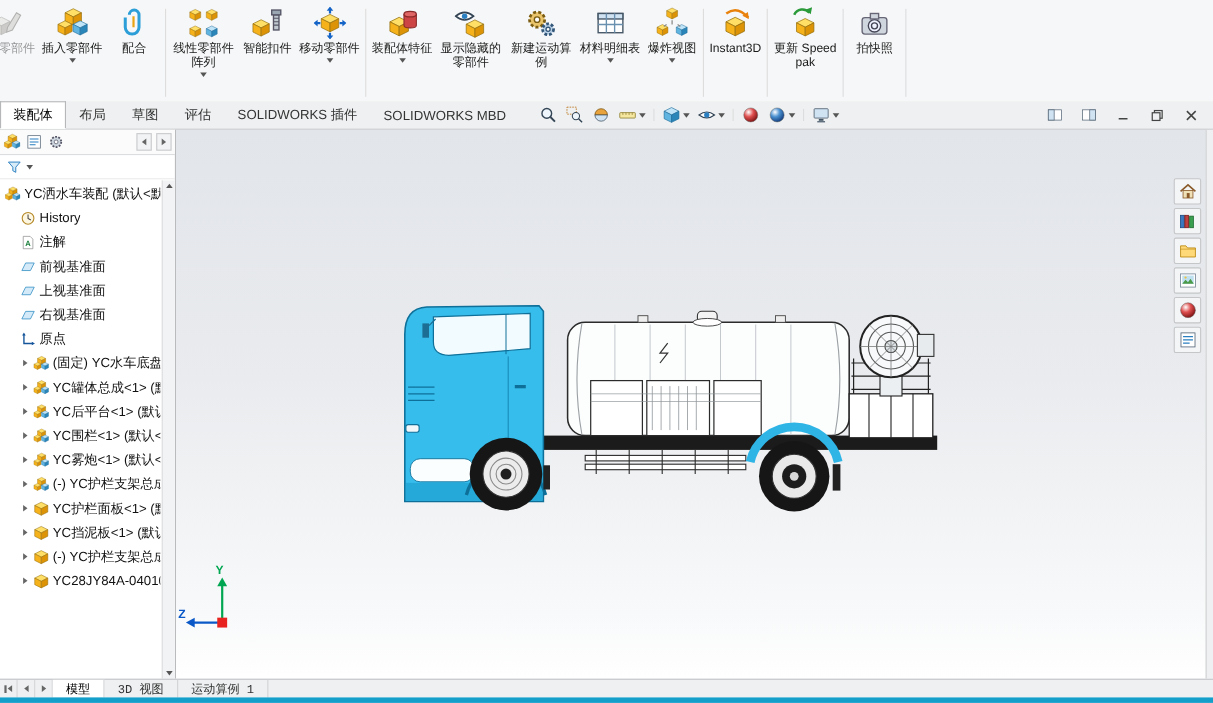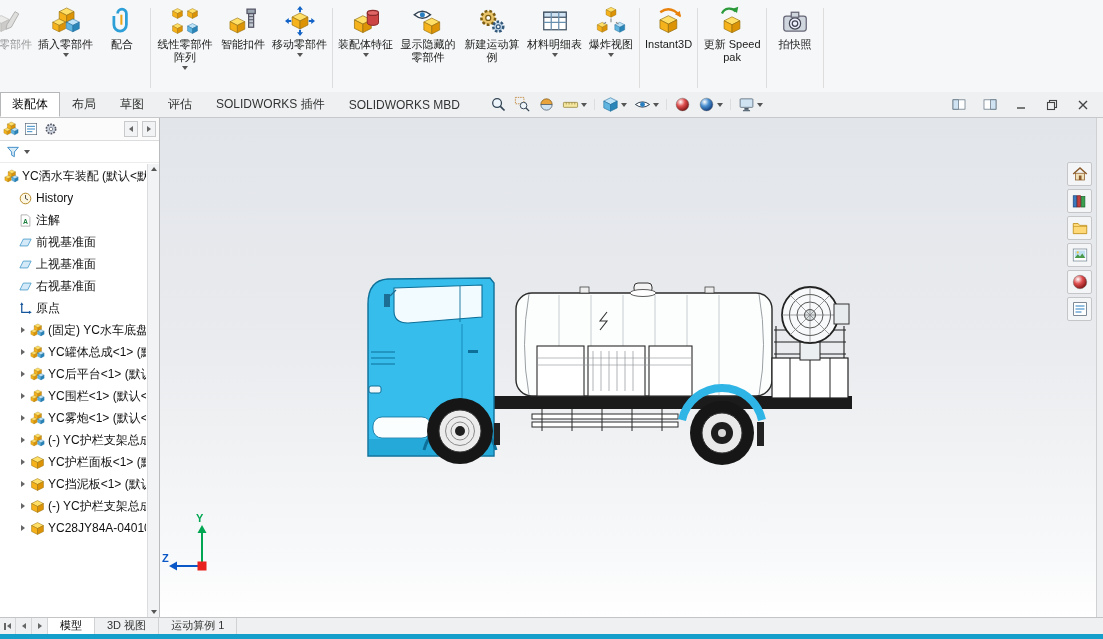--- a/index.html
+++ b/index.html
@@ -48,21 +48,21 @@
   .scene{position:absolute;left:0;top:0;width:943px;height:500px;}
   .rightstrip{position:absolute;right:0;top:0;bottom:0;width:7px;background:#eef0f1;border-left:1px solid #cfd1d3;}
   .taskicons{position:absolute;right:11px;top:44px;display:flex;flex-direction:column;gap:3px;}
   .tkbox{width:25px;height:24px;background:#f4f5f6;border:1px solid #c4c6c8;border-radius:2px;display:flex;align-items:center;justify-content:center;}
   .tki{width:18px;height:18px;}
 
   
   .bottombar{position:absolute;left:0;right:0;bottom:5px;height:17px;background:#eef0f1;border-top:1px solid #c2c4c6;display:flex;align-items:stretch;font-size:11px;}
   .navbtn{width:16px;display:flex;align-items:center;justify-content:center;gap:1px;border-right:1px solid #d4d6d8;}
   .navbar{width:1.5px;height:7px;background:#666;}
-  .btab{padding:0 12px;display:flex;align-items:flex-start;border-right:1px solid #d0d2d4;color:#333;cursor:default;}
+  .btab{padding:0 12px;display:flex;align-items:flex-end;border-right:1px solid #d0d2d4;color:#333;cursor:default;font-family:Liberation Mono, monospace;}
   .btab.active{background:#fff;color:#000;}
   .statusstrip{position:absolute;left:0;right:0;bottom:0;height:5px;background:#149fca;}
 </style>
 </head>
 <body>
 
 <svg width="0" height="0" style="position:absolute" aria-hidden="true">
   <defs>
     <radialGradient id="g-sph" cx="35%" cy="30%" r="75%">
       <stop offset="0%" stop-color="#ffffff"></stop>

